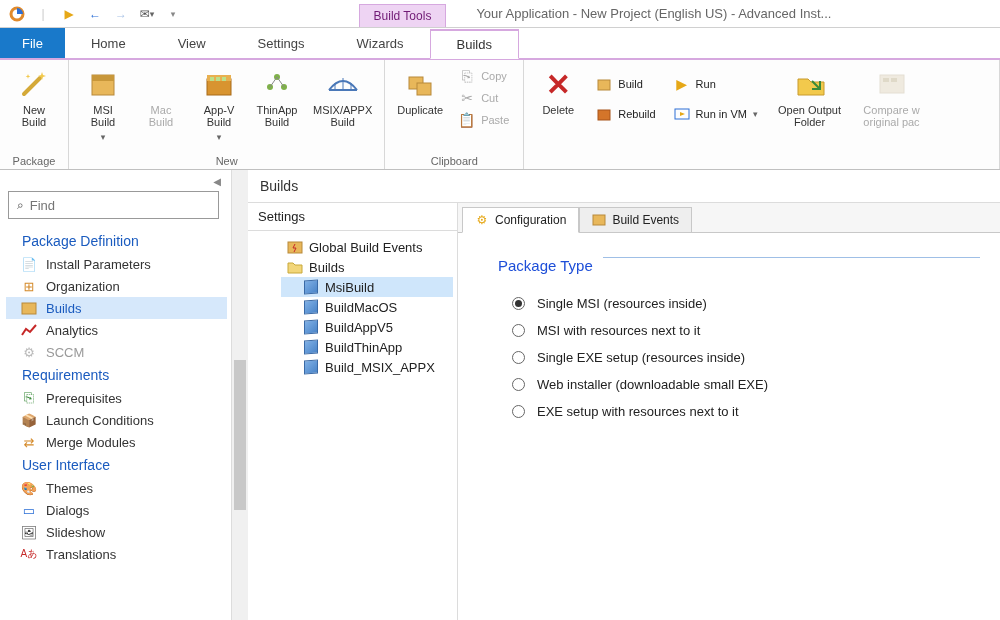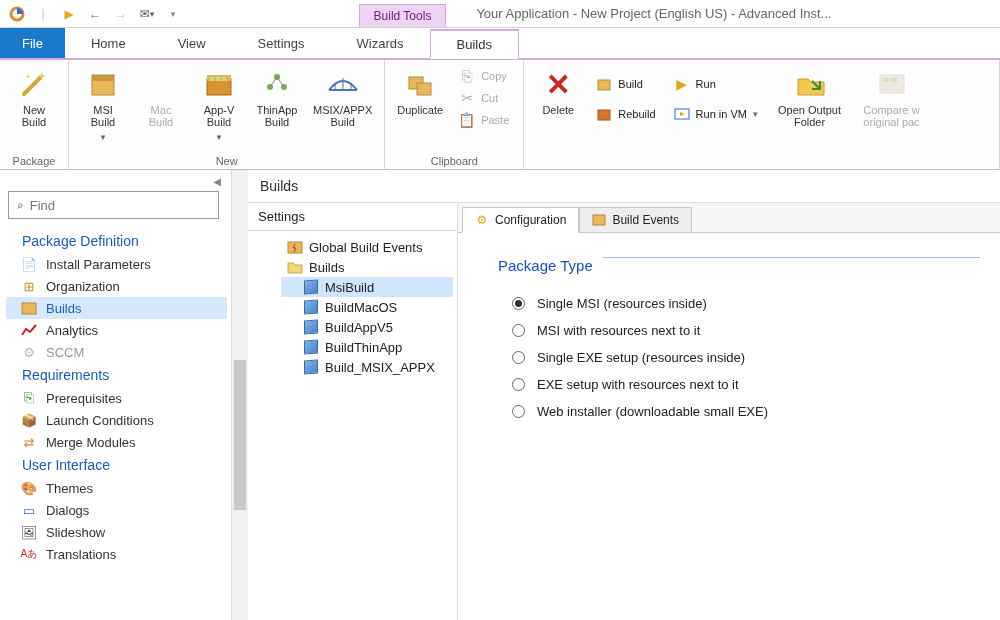--- a/index.html
+++ b/index.html
@@ -433,23 +433,23 @@
           <div class="radio-row">
               <span class="radio"></span>
               <span>MSI with resources next to it</span>
             </div>
           <div class="radio-row">
               <span class="radio"></span>
               <span>Single EXE setup (resources inside)</span>
             </div>
           <div class="radio-row">
               <span class="radio"></span>
-              <span>EXE setup with resources next to it</span>
+              <span>Web installer (downloadable small EXE)</span>
             </div>
           <div class="radio-row">
               <span class="radio"></span>
-              <span>Web installer (downloadable small EXE)</span>
+              <span>EXE setup with resources next to it</span>
             </div>
         </div>
       </div>
     </div>
   </div>
 </div>
 
 </body></html>

